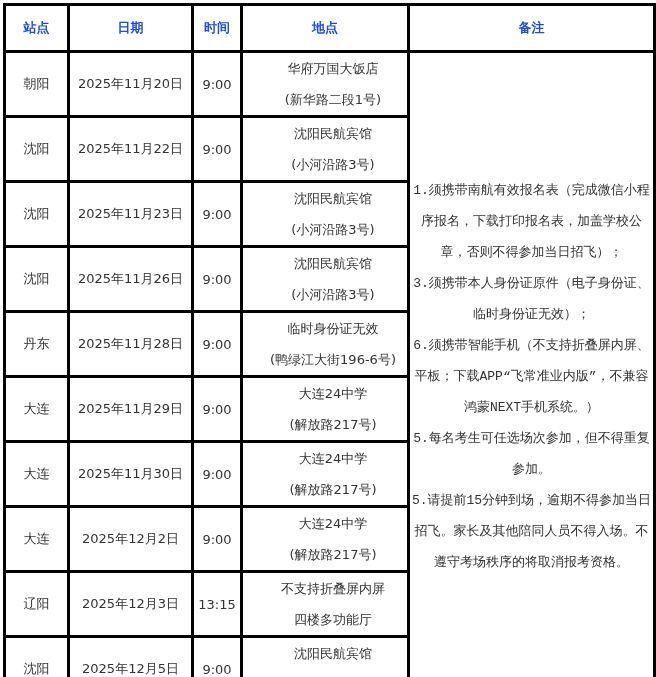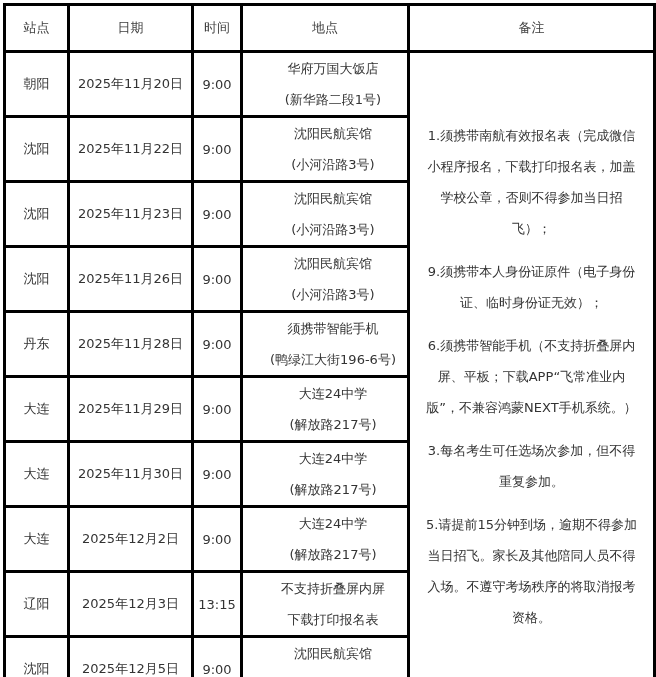--- a/index.html
+++ b/index.html
@@ -2,27 +2,27 @@
 <html><head>
 <meta charset="utf-8">
 <style>
   html, body { margin:0; padding:0; background:#ffffff; }
   body { width:656px; height:677px; position:relative; overflow:hidden;
          font-family:"DejaVu Sans","Liberation Sans",sans-serif; color:#333333; }
   table.sched { position:absolute; left:3px; top:3px; border-collapse:collapse;
                 table-layout:fixed; width:650px; }
   table.sched td, table.sched th { border:3px solid #000000; padding:0; text-align:center;
                 vertical-align:middle; font-size:13px; }
-  th { height:44px; font-weight:normal; font-size:13px; color:#404040; }
+  th { height:44px; font-weight:bold; font-size:13px; color:#1d4ed8; }
   td.c { height:56px; }
   .loc { line-height:31px; }
   .loc span { display:block;margin-left:16px; }
   td.notes { text-align:left; vertical-align:top; padding:0 0 0 2px; font-size:13px;
              line-height:31px; padding-top:92px; }
-  td.notes p { margin:12px; }
+  td.notes p { margin:0;font-family:Liberation Mono, monospace; }
 </style>
 </head>
 <body>
 
 <table class="sched">
   <colgroup>
     <col style="width:64px">
       <col style="width:124px">
       <col style="width:49px">
       <col style="width:167px">
@@ -41,23 +41,23 @@
     <tr>
       <td class="c">朝阳</td>
       <td class="c">2025年11月20日</td>
       <td class="c">9:00</td>
       <td class="c loc">
           <span>华府万国大饭店</span>
           <span>(新华路二段1号)</span>
         </td>
       <td class="notes" rowspan="10">
         <p>1.须携带南航有效报名表（完成微信小程序报名，下载打印报名表，加盖学校公章，否则不得参加当日招飞）；</p>
-        <p>9.须携带本人身份证原件（电子身份证、临时身份证无效）；</p>
+        <p>3.须携带本人身份证原件（电子身份证、临时身份证无效）；</p>
         <p>6.须携带智能手机（不支持折叠屏内屏、平板；下载APP“飞常准业内版”，不兼容鸿蒙NEXT手机系统。）</p>
-        <p>3.每名考生可任选场次参加，但不得重复参加。</p>
+        <p>5.每名考生可任选场次参加，但不得重复参加。</p>
         <p>5.请提前15分钟到场，逾期不得参加当日招飞。家长及其他陪同人员不得入场。不遵守考场秩序的将取消报考资格。</p>
       </td>
     </tr>
     <tr>
       <td class="c">沈阳</td>
       <td class="c">2025年11月22日</td>
       <td class="c">9:00</td>
       <td class="c loc">
           <span>沈阳民航宾馆</span>
           <span>(小河沿路3号)</span>
@@ -79,21 +79,21 @@
       <td class="c loc">
           <span>沈阳民航宾馆</span>
           <span>(小河沿路3号)</span>
         </td>
     </tr>
     <tr>
       <td class="c">丹东</td>
       <td class="c">2025年11月28日</td>
       <td class="c">9:00</td>
       <td class="c loc">
-          <span>须携带智能手机</span>
+          <span>临时身份证无效</span>
           <span>(鸭绿江大街196-6号)</span>
         </td>
     </tr>
     <tr>
       <td class="c">大连</td>
       <td class="c">2025年11月29日</td>
       <td class="c">9:00</td>
       <td class="c loc">
           <span>大连24中学</span>
           <span>(解放路217号)</span>
@@ -116,21 +116,21 @@
           <span>大连24中学</span>
           <span>(解放路217号)</span>
         </td>
     </tr>
     <tr>
       <td class="c">辽阳</td>
       <td class="c">2025年12月3日</td>
       <td class="c">13:15</td>
       <td class="c loc">
           <span>不支持折叠屏内屏</span>
-          <span>下载打印报名表</span>
+          <span>四楼多功能厅</span>
         </td>
     </tr>
     <tr>
       <td class="c">沈阳</td>
       <td class="c">2025年12月5日</td>
       <td class="c">9:00</td>
       <td class="c loc">
           <span>沈阳民航宾馆</span>
           <span>(小河沿路3号)</span>
         </td>

